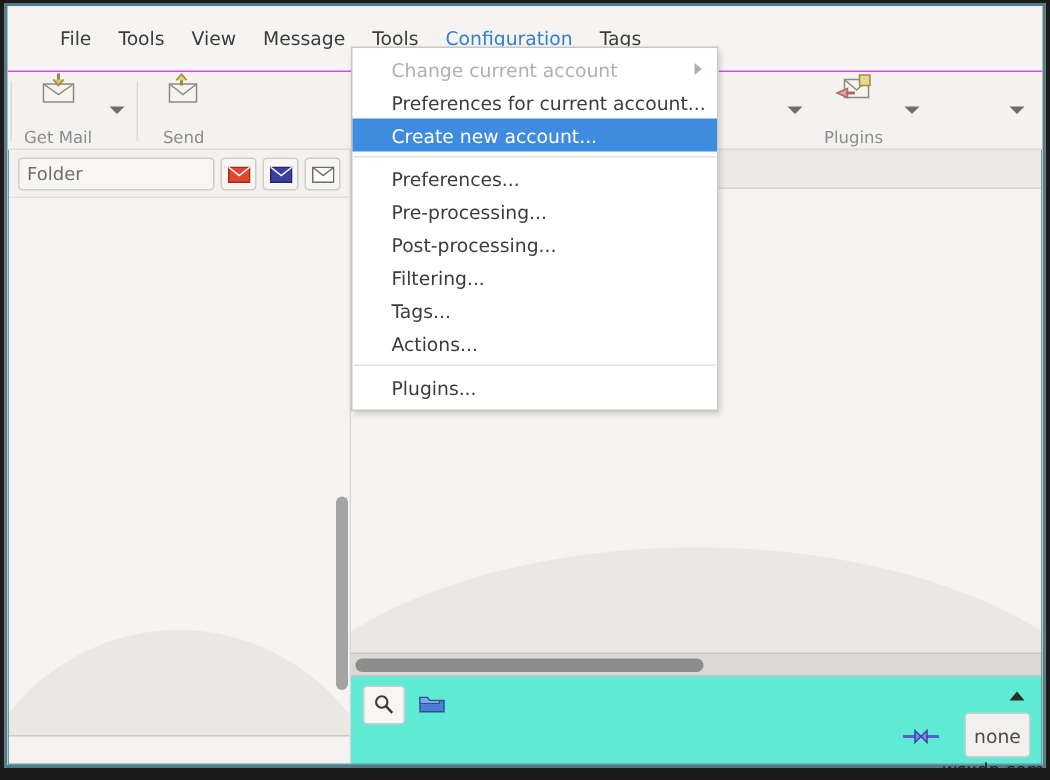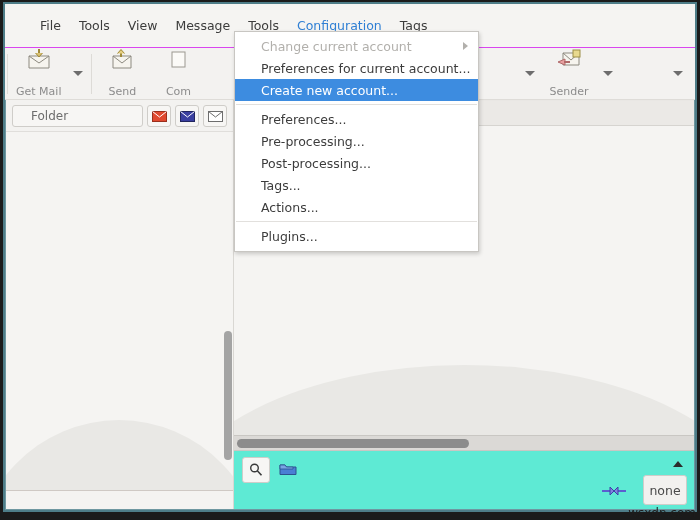--- a/index.html
+++ b/index.html
@@ -127,21 +127,21 @@
     background: #f3f2f0;
   }
   #folder-box {
     flex: 1;
     height: 22px;
     border: 1px solid #cfcdc9;
     border-radius: 3px;
     background: #f7f6f4;
     display: flex;
     align-items: center;
-    padding-left: 18px;
+    padding-left: 5px;
     font-size: 12px;
     color: #6d6d6d;
   }
   .env-btn {
     width: 24px; height: 22px;
     border: 1px solid #cfcdc9;
     border-radius: 3px;
     background: #f7f6f4;
     display: flex; align-items: center; justify-content: center;
   }
@@ -363,46 +363,38 @@
           <svg width="26" height="22" viewBox="0 0 26 22">
             <path d="M4 8 L22 8 L22 20 L4 20 Z" fill="#f6f4ee" stroke="#8d8a80" stroke-width="1"></path>
             <path d="M4 8 L13 15 L22 8" fill="none" stroke="#8d8a80" stroke-width="1"></path>
             <path d="M12 9 L12 2" stroke="#a08a3a" stroke-width="2"></path>
             <path d="M8.5 5.5 L12 1.5 L15.5 5.5" fill="#e6cf80" stroke="#a08a3a" stroke-width="1"></path>
           </svg>
         </span>
         <span class="tb-label">Send</span>
       </div>
 
-      <div class="tb-item">
-        <span class="tb-icon">
-          <svg width="22" height="22" viewBox="0 0 22 22">
-            <rect x="5" y="4" width="13" height="15" fill="#fbfaf7" stroke="#9b9890" stroke-width="1"></rect>
-          </svg>
-        </span>
-        <span class="tb-label">Com</span>
-      </div>
 
       <div style="flex:1"></div>
 
       <div class="tb-arrow">
         <span class="caret"></span>
       </div>
 
       <div class="tb-item">
         <span class="tb-icon">
           <svg width="28" height="22" viewBox="0 0 28 22">
             <path d="M8 5 L24 5 L24 17 L8 17 Z" fill="#f6f4ee" stroke="#8d8a80" stroke-width="1"></path>
             <path d="M8 5 L16 12 L24 5" fill="none" stroke="#8d8a80" stroke-width="1"></path>
             <rect x="18" y="2" width="7" height="7" fill="#e8d98e" stroke="#9c8e46" stroke-width="1"></rect>
             <path d="M3 14 L10 11 L10 17 Z" fill="#e8a0a0" stroke="#b06a6a" stroke-width="1"></path>
             <path d="M9 14 L15 14" stroke="#b06a6a" stroke-width="2"></path>
           </svg>
         </span>
-        <span class="tb-label">Sender</span>
+        <span class="tb-label">Plugins</span>
       </div>
 
       <div class="tb-arrow">
         <span class="caret"></span>
       </div>
 
       <div style="width:48px"></div>
 
       <div class="tb-arrow" style="margin-right:6px">
         <span class="caret"></span>
@@ -504,20 +496,23 @@
       </div>
 
       <div class="mi">
         <span>Pre-processing...</span>
       </div>
 
       <div class="mi">
         <span>Post-processing...</span>
       </div>
 
+      <div class="mi">
+        <span>Filtering...</span>
+      </div>
 
 
       <div class="mi">
         <span>Tags...</span>
       </div>
 
       <div class="mi">
         <span>Actions...</span>
       </div>
 

